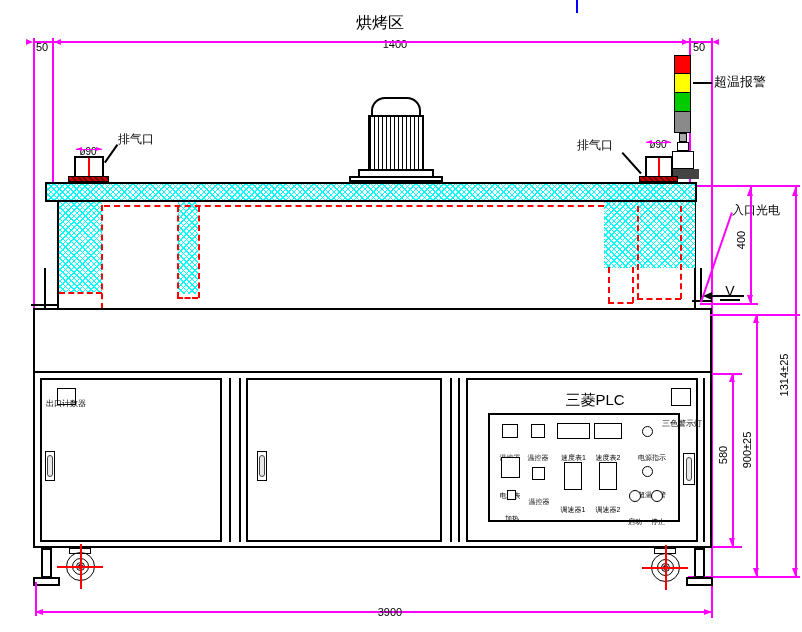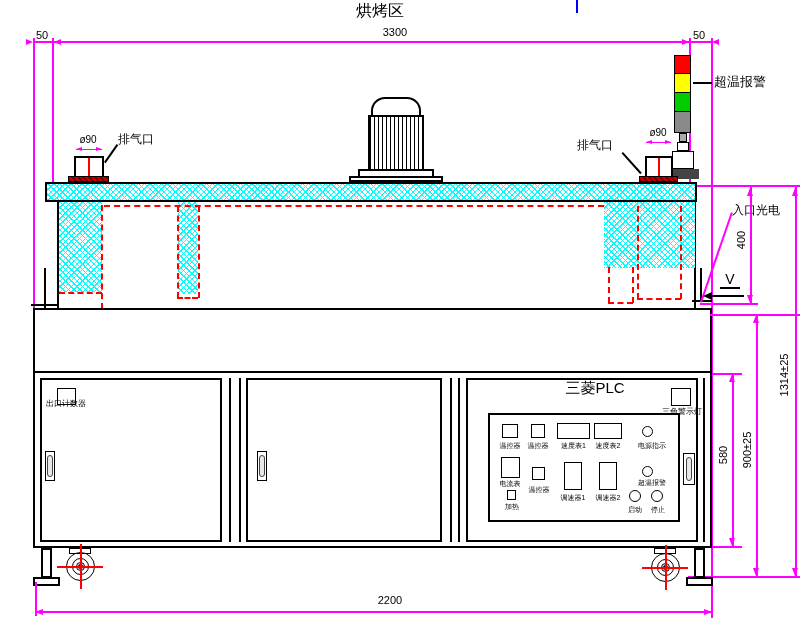--- a/index.html
+++ b/index.html
@@ -1,20 +1,20 @@
 <!DOCTYPE html>
 <html><head>
 <meta charset="utf-8">
 <style>
   html,body{margin:0;padding:0;background:#fff;}
   #stage{position:relative;width:802px;height:632px;background:#fff;overflow:hidden;
          font-family:"Liberation Sans","DejaVu Sans",sans-serif;}
   .abs{position:absolute;}
   .txt{position:absolute;color:#000;white-space:nowrap;line-height:1.1;}
-  .ctr{text-align:center;}
+  .ctr{text-align:center;margin-top:12px;}
   .vtxt{transform:rotate(-90deg);transform-origin:center center;height:12px;line-height:12px;text-align:center;}
   .ln{position:absolute;background:#000;}
   .mln{position:absolute;background:#FF00FF;}
   .red{position:absolute;background:#FF0000;}
   .box{position:absolute;border:2px solid #000;background:#fff;box-sizing:border-box;}
   .tbox{position:absolute;border:1px solid #000;background:#fff;box-sizing:border-box;}
   .circ{position:absolute;border:1px solid #000;border-radius:50%;background:#fff;box-sizing:border-box;}
   .hatch{position:absolute;background-color:#fff;box-sizing:border-box;
     background-image:repeating-linear-gradient(45deg,#00FFFF 0 1px,transparent 1px 4px),
                      repeating-linear-gradient(135deg,#00FFFF 0 1px,transparent 1px 4px);}
@@ -30,21 +30,21 @@
 </style>
 </head>
 <body>
 
 <div id="stage">
 
   <div class="txt ctr" style="left:325px;top:2px;width:110px;font-size:16px;">烘烤区</div>
   <div class="abs" style="left:576px;top:0;width:2px;height:13px;background:#0000FF;"></div>
 
   <div class="txt ctr" style="left:31px;top:29px;width:22px;font-size:11px;">50</div>
-  <div class="txt ctr" style="left:355px;top:26px;width:80px;font-size:11px;">3300</div>
+  <div class="txt ctr" style="left:355px;top:26px;width:80px;font-size:11px;">1400</div>
   <div class="txt ctr" style="left:687px;top:29px;width:24px;font-size:11px;">50</div>
   <div class="mln" style="left:33px;top:41px;width:679px;height:2px;"></div>
   <div class="mln" style="left:33px;top:38px;width:2px;height:270px;"></div>
   <div class="mln" style="left:52px;top:38px;width:2px;height:148px;"></div>
   <div class="mln" style="left:689px;top:38px;width:2px;height:148px;"></div>
   <div class="mln" style="left:711px;top:38px;width:2px;height:580px;"></div>
   <div class="arr" style="left:26px;top:39px;border-left:7px solid #FF00FF;border-top:3px solid transparent;border-bottom:3px solid transparent;"></div>
   <div class="arr" style="left:54px;top:39px;border-right:7px solid #FF00FF;border-top:3px solid transparent;border-bottom:3px solid transparent;"></div>
   <div class="arr" style="left:682px;top:39px;border-left:7px solid #FF00FF;border-top:3px solid transparent;border-bottom:3px solid transparent;"></div>
   <div class="arr" style="left:712px;top:39px;border-right:7px solid #FF00FF;border-top:3px solid transparent;border-bottom:3px solid transparent;"></div>
@@ -119,21 +119,21 @@
   <div class="box" style="left:466px;top:378px;width:232px;height:164px;background:transparent;"></div>
   <div class="ln" style="left:703px;top:378px;width:2px;height:164px;"></div>
   <div class="handle" style="left:45px;top:451px;width:10px;height:30px;"></div>
   <div class="pill" style="left:47px;top:455px;width:6px;height:22px;"></div>
   <div class="handle" style="left:257px;top:451px;width:10px;height:30px;"></div>
   <div class="pill" style="left:259px;top:455px;width:6px;height:22px;"></div>
   <div class="handle" style="left:683px;top:453px;width:12px;height:32px;"></div>
   <div class="pill" style="left:686px;top:457px;width:6px;height:24px;"></div>
 
   <div class="tbox" style="left:57px;top:388px;width:19px;height:17px;"></div>
-  <div class="txt ctr" style="left:41px;top:400px;width:50px;font-size:8px;">出口计数器</div>
+  <div class="txt ctr" style="left:41px;top:388px;width:50px;font-size:8px;">出口计数器</div>
   <div class="txt ctr" style="left:545px;top:380px;width:100px;font-size:15px;">三菱PLC</div>
   <div class="tbox" style="left:671px;top:388px;width:20px;height:18px;"></div>
   <div class="txt ctr" style="left:656px;top:408px;width:52px;font-size:8px;">三色警示灯</div>
 
   <div class="box" style="left:488px;top:413px;width:192px;height:109px;background:transparent;"></div>
   <div class="tbox" style="left:502px;top:424px;width:16px;height:14px;"></div>
   <div class="txt ctr" style="left:488px;top:442px;width:44px;font-size:7px;">温控器</div>
   <div class="tbox" style="left:531px;top:424px;width:14px;height:14px;"></div>
   <div class="txt ctr" style="left:517px;top:442px;width:42px;font-size:7px;">温控器</div>
   <div class="tbox" style="left:557px;top:423px;width:33px;height:16px;"></div>
@@ -210,15 +210,15 @@
   <div class="circ" style="left:657px;top:559px;width:17px;height:17px;background:transparent;"></div>
   <div class="circ" style="left:661px;top:563px;width:9px;height:9px;background:transparent;"></div>
   <div class="abs" style="left:663px;top:565px;width:5px;height:5px;background:#2a0000;border-radius:50%;"></div>
   <div class="red" style="left:642px;top:567px;width:46px;height:1.5px;"></div>
   <div class="red" style="left:665px;top:545px;width:1.5px;height:45px;"></div>
 
   <div class="mln" style="left:35px;top:582px;width:1.5px;height:34px;"></div>
   <div class="mln" style="left:35px;top:611px;width:677px;height:2px;"></div>
   <div class="arr" style="left:35px;top:609px;border-right:8px solid #FF00FF;border-top:3px solid transparent;border-bottom:3px solid transparent;"></div>
   <div class="arr" style="left:704px;top:609px;border-left:8px solid #FF00FF;border-top:3px solid transparent;border-bottom:3px solid transparent;"></div>
-  <div class="txt ctr" style="left:350px;top:594px;width:80px;font-size:11px;">2200</div>
+  <div class="txt ctr" style="left:350px;top:594px;width:80px;font-size:11px;">3900</div>
 
 </div>
 
 </body></html>

